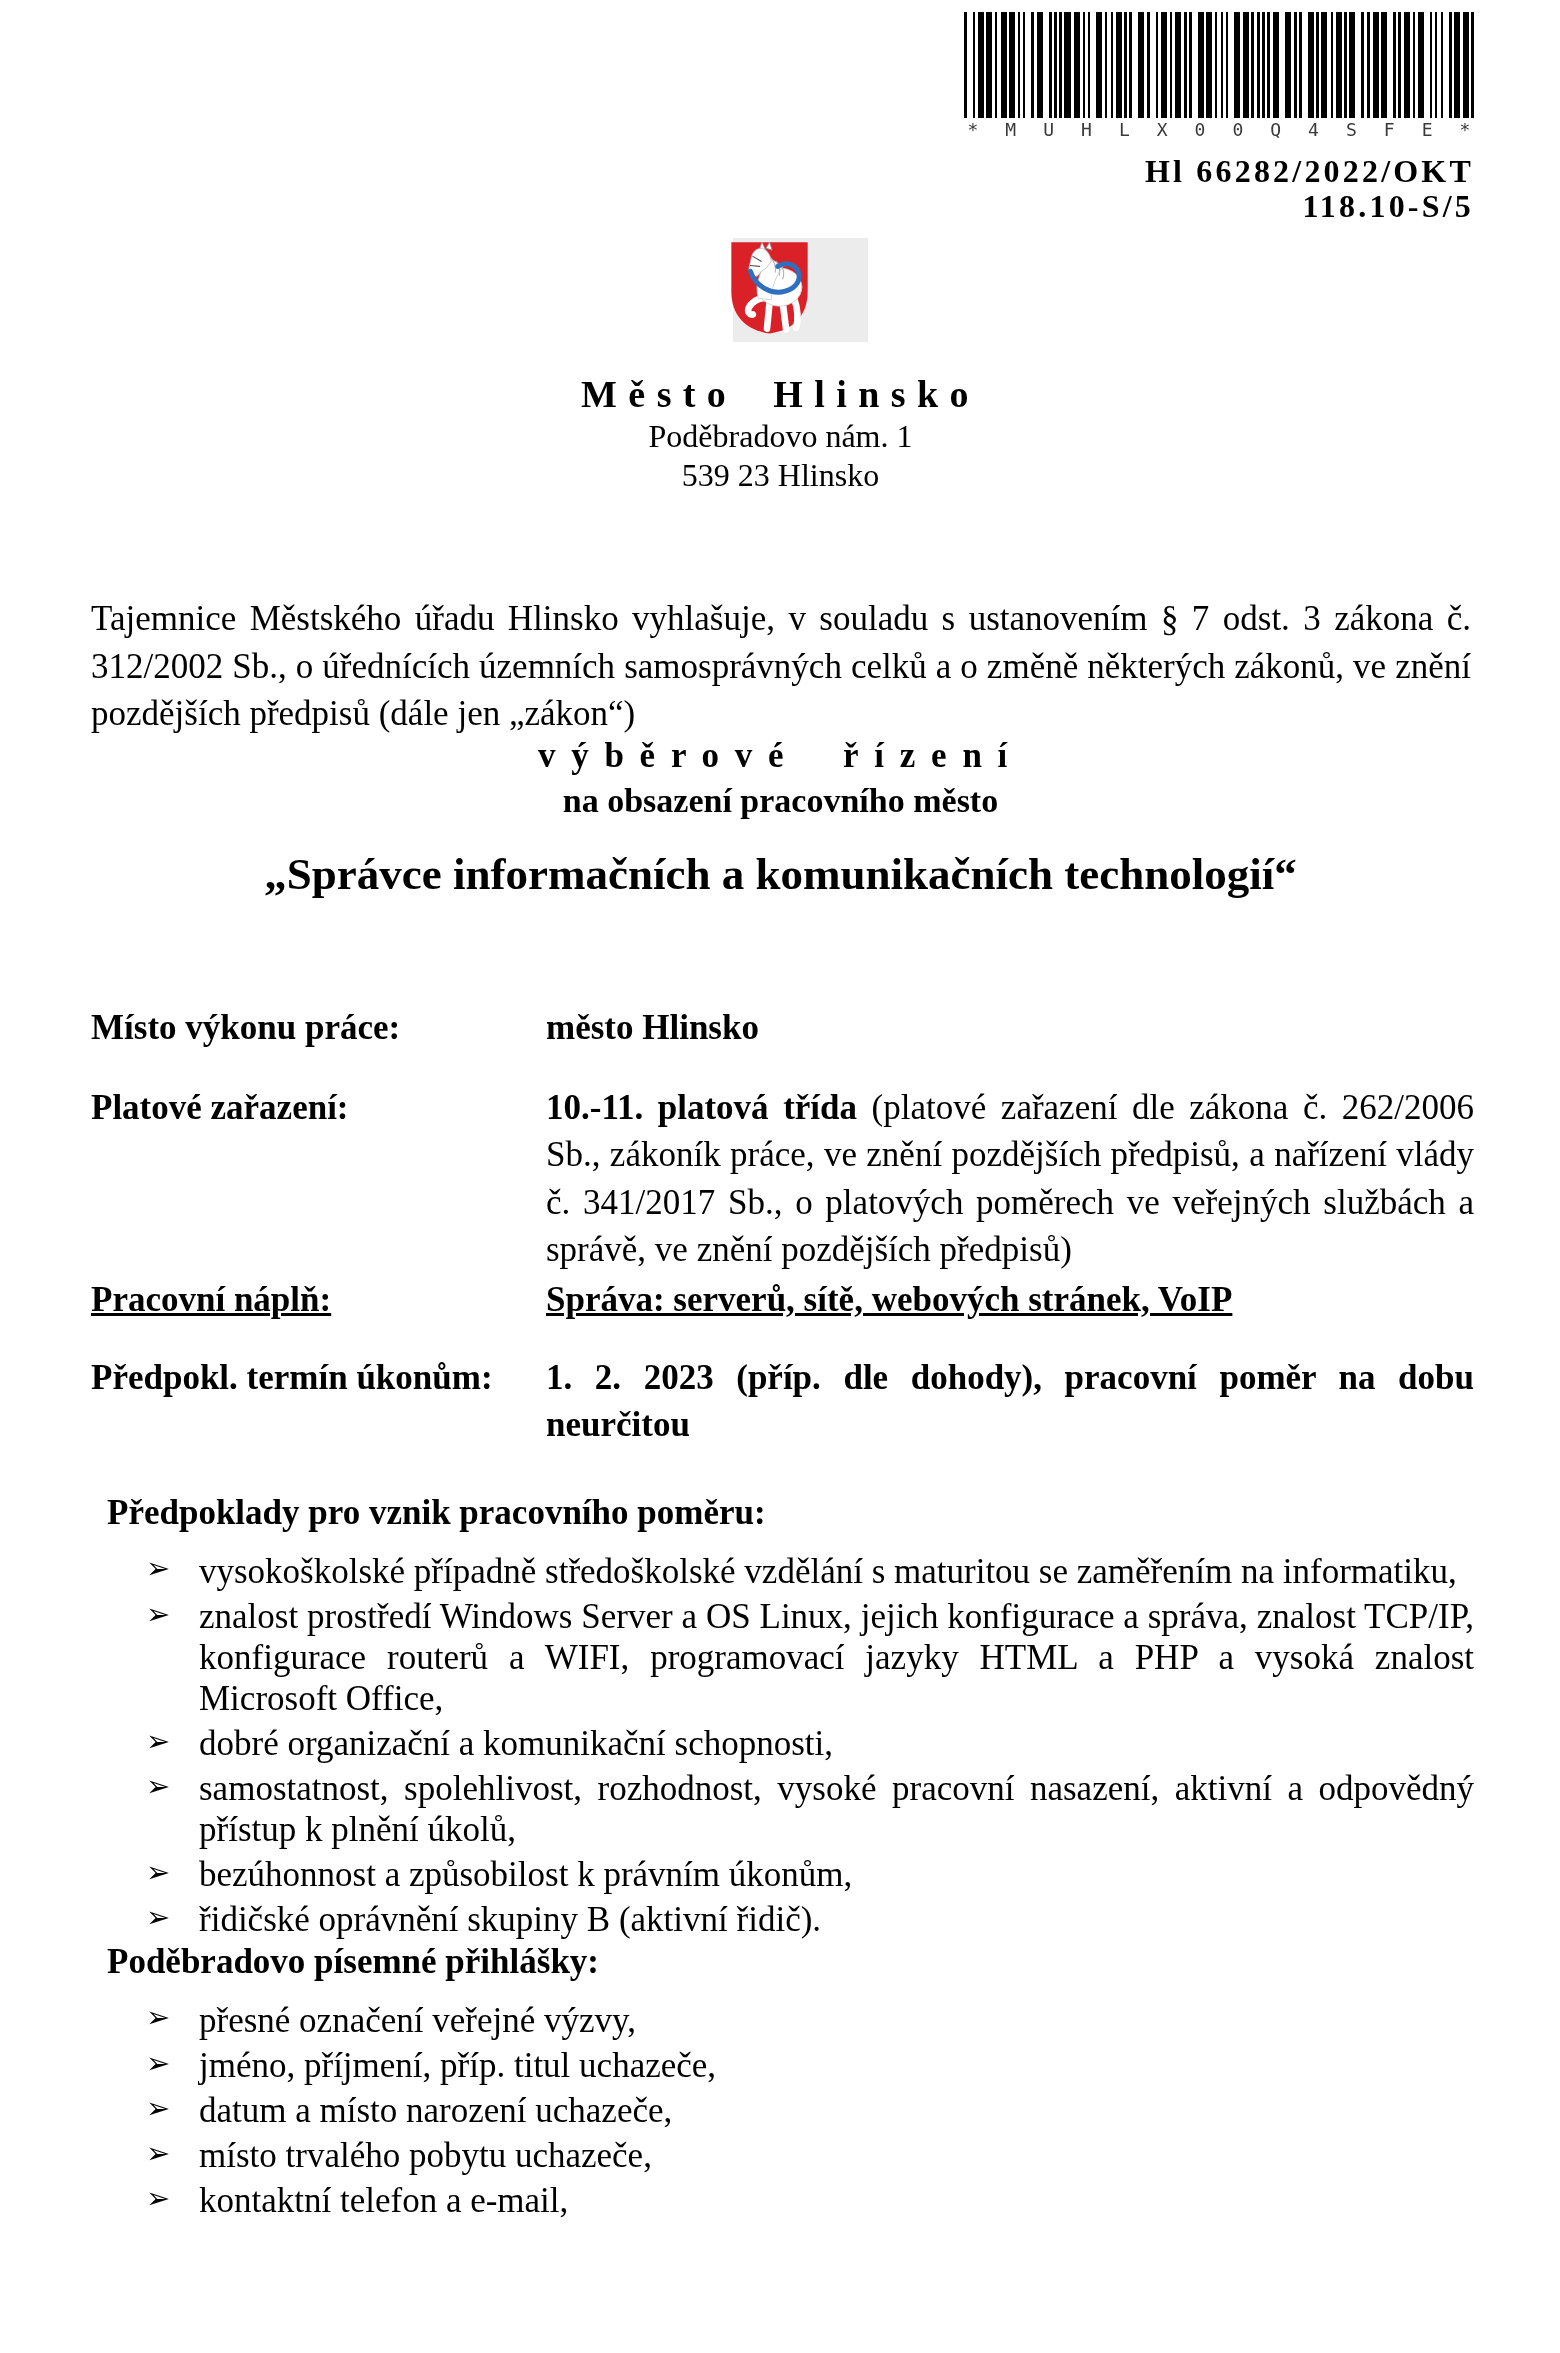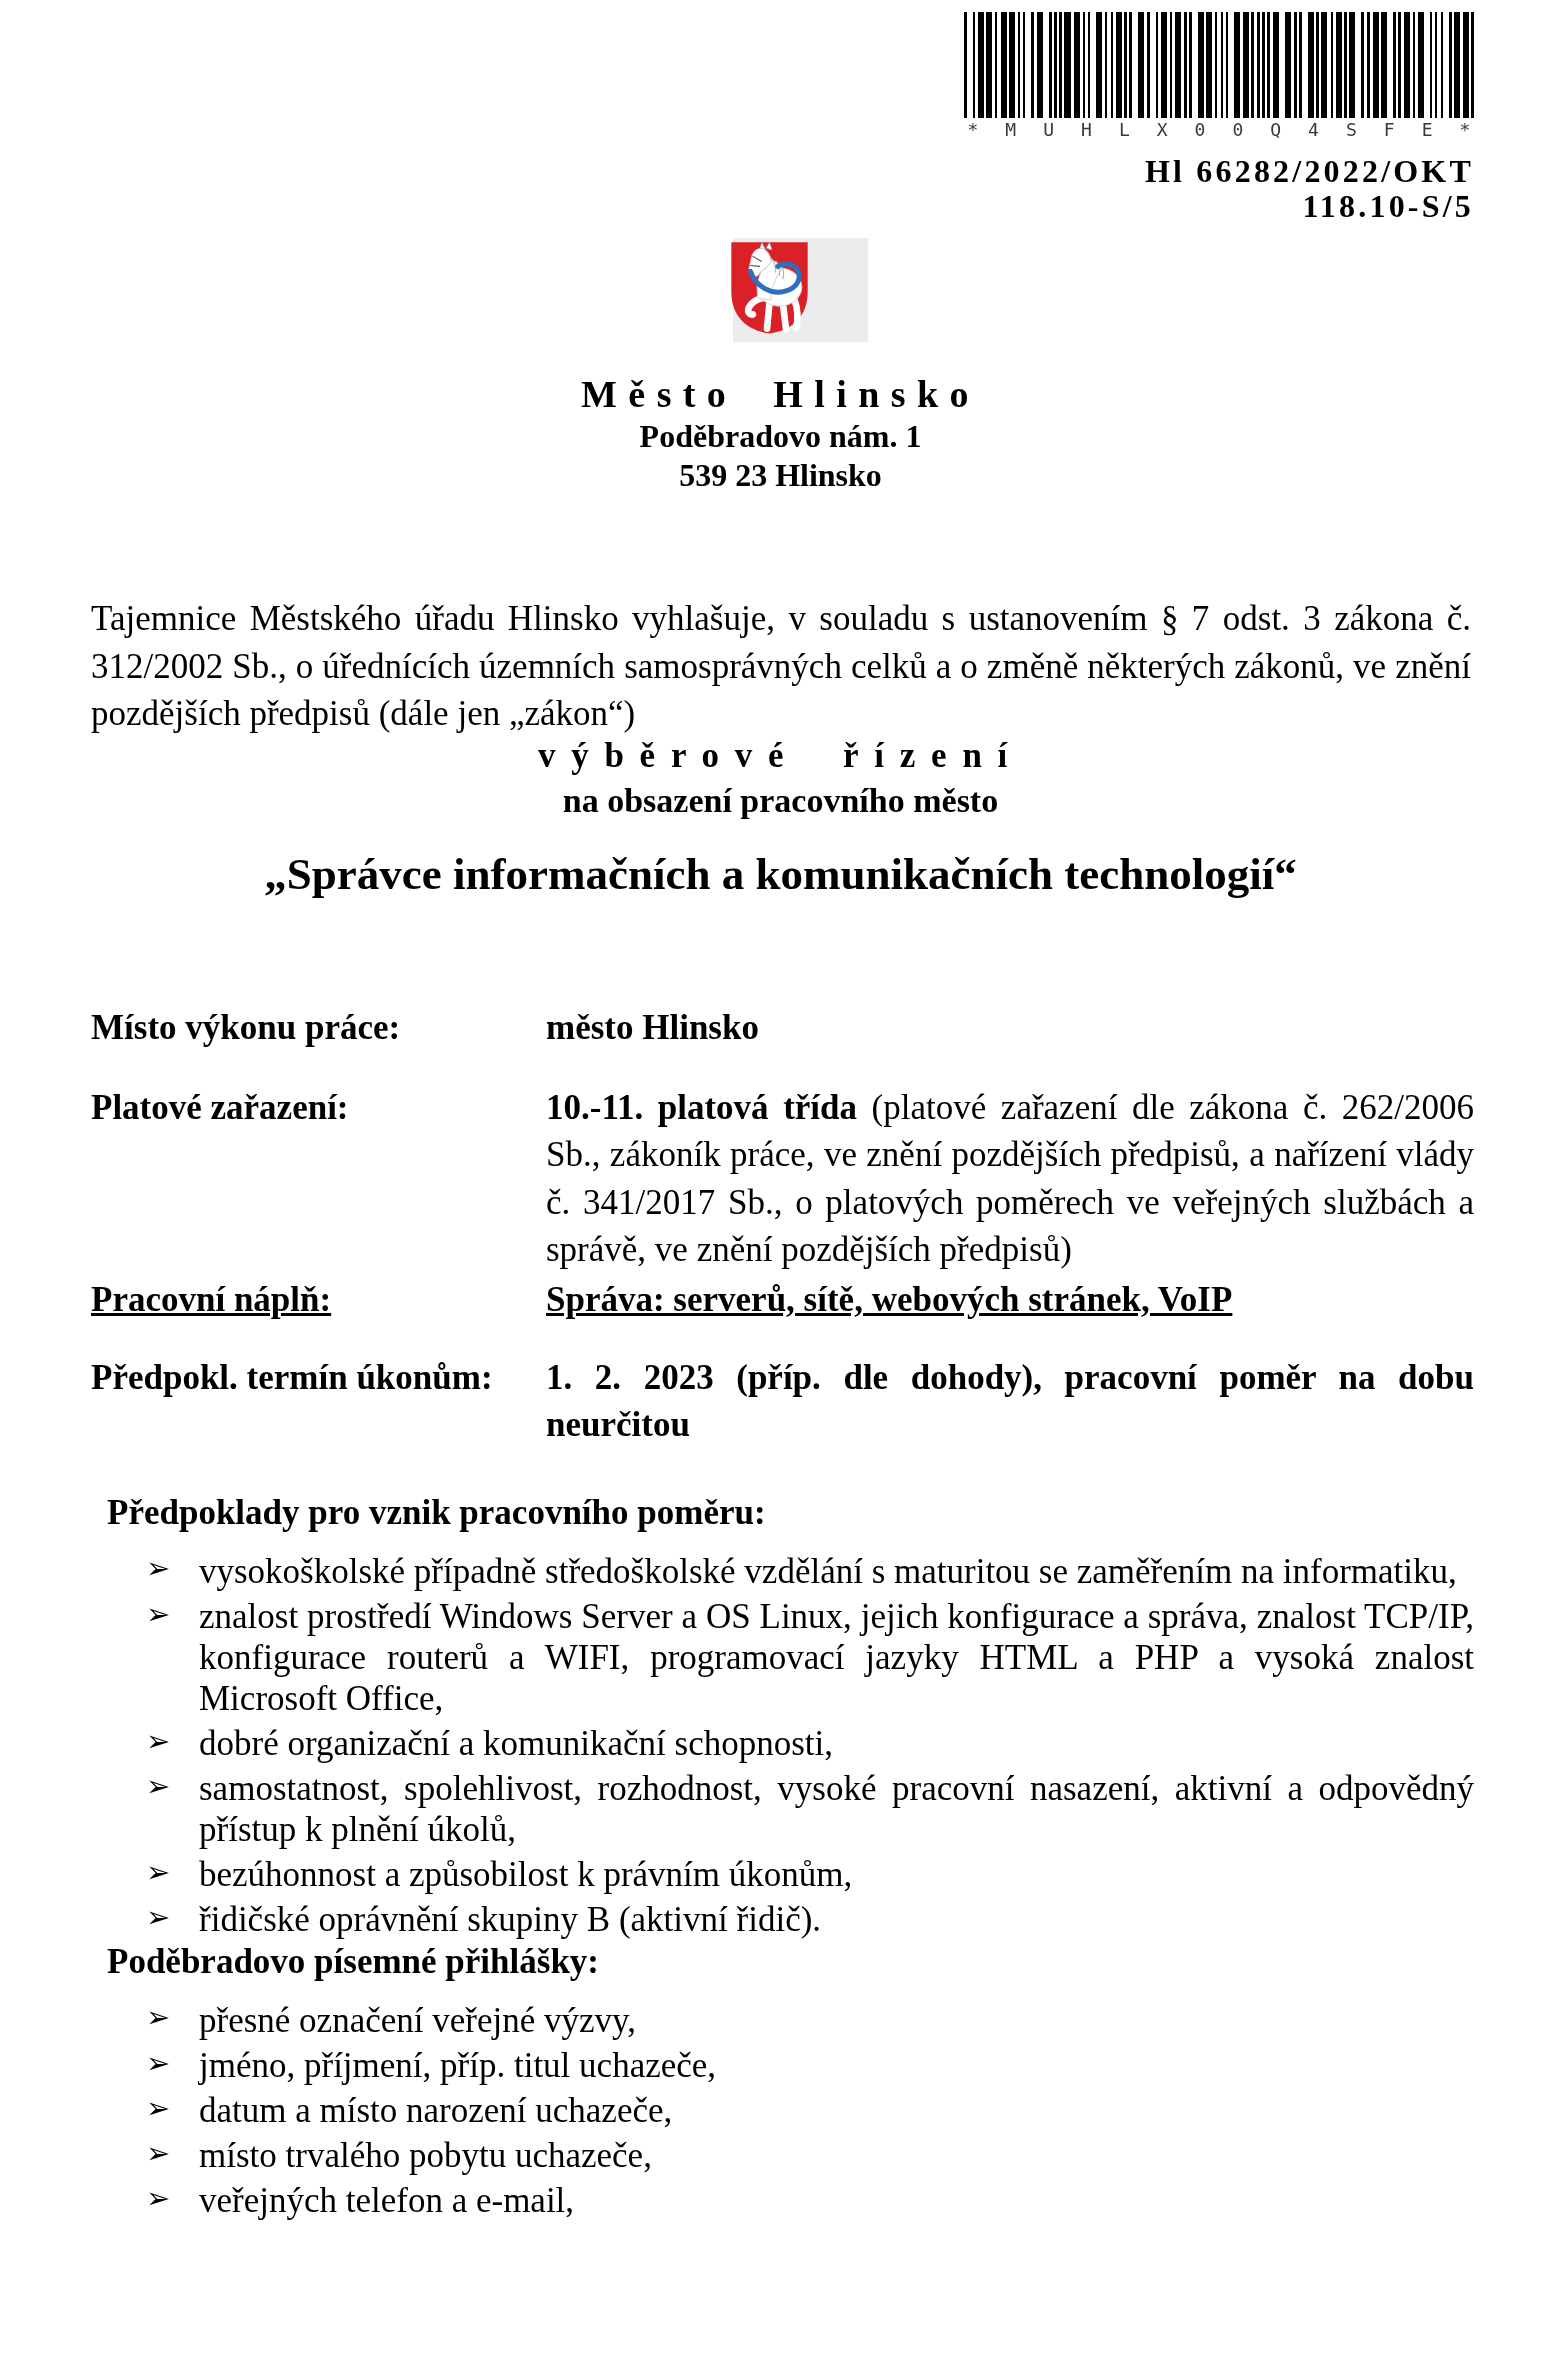--- a/index.html
+++ b/index.html
@@ -17,21 +17,21 @@
     margin-top:0.9px;padding:0 3.5px;
   }
   .refs{margin-top:14px;text-align:right;font-weight:bold;
     font-size:32px;letter-spacing:0.10em;line-height:1.10;}
   
   .crest-bg{position:absolute;top:238px;left:733px;width:135px;height:104px;background:#ececec;}
   .crest{position:absolute;top:239px;left:728px;width:83px;height:97px;}
   
   .org-header{position:absolute;top:373px;left:0;width:100%;text-align:center;}
   .org-name{font-size:38px;font-weight:bold;letter-spacing:0.30em;word-spacing:0.40em;line-height:1.15;}
-  .org-addr{font-size:32px;font-weight:bold;line-height:1.22;}
+  .org-addr{font-size:32px;font-weight:normal;line-height:1.22;}
   
   .intro{position:absolute;top:560px;left:91px;width:1380px;
     font-size:35px;line-height:1.36;text-align:justify;}
   .vr{position:absolute;top:733px;left:0;width:100%;text-align:center;font-weight:bold;}
   .vr1{font-size:35px;letter-spacing:0.45em;word-spacing:0.55em;line-height:1.3;}
   .vr2{font-size:34px;line-height:1.3;}
   .job-title{position:absolute;top:848px;left:0;width:100%;text-align:center;
     font-size:45px;font-weight:bold;}
   
   .kv{position:absolute;left:91px;width:1383px;display:grid;
@@ -221,18 +221,18 @@
     </ul>
   </div>
 
   <div class="section sec2">
     <h2>Poděbradovo písemné přihlášky:</h2>
     <ul>
       <li><span class="bullet-marker">➢</span><span>přesné označení veřejné výzvy,</span></li>
       <li><span class="bullet-marker">➢</span><span>jméno, příjmení, příp. titul uchazeče,</span></li>
       <li><span class="bullet-marker">➢</span><span>datum a místo narození uchazeče,</span></li>
       <li><span class="bullet-marker">➢</span><span>místo trvalého pobytu uchazeče,</span></li>
-      <li><span class="bullet-marker">➢</span><span>veřejných telefon a e-mail,</span></li>
+      <li><span class="bullet-marker">➢</span><span>kontaktní telefon a e-mail,</span></li>
     </ul>
   </div>
 
 </div>
 
 
 </body></html>

